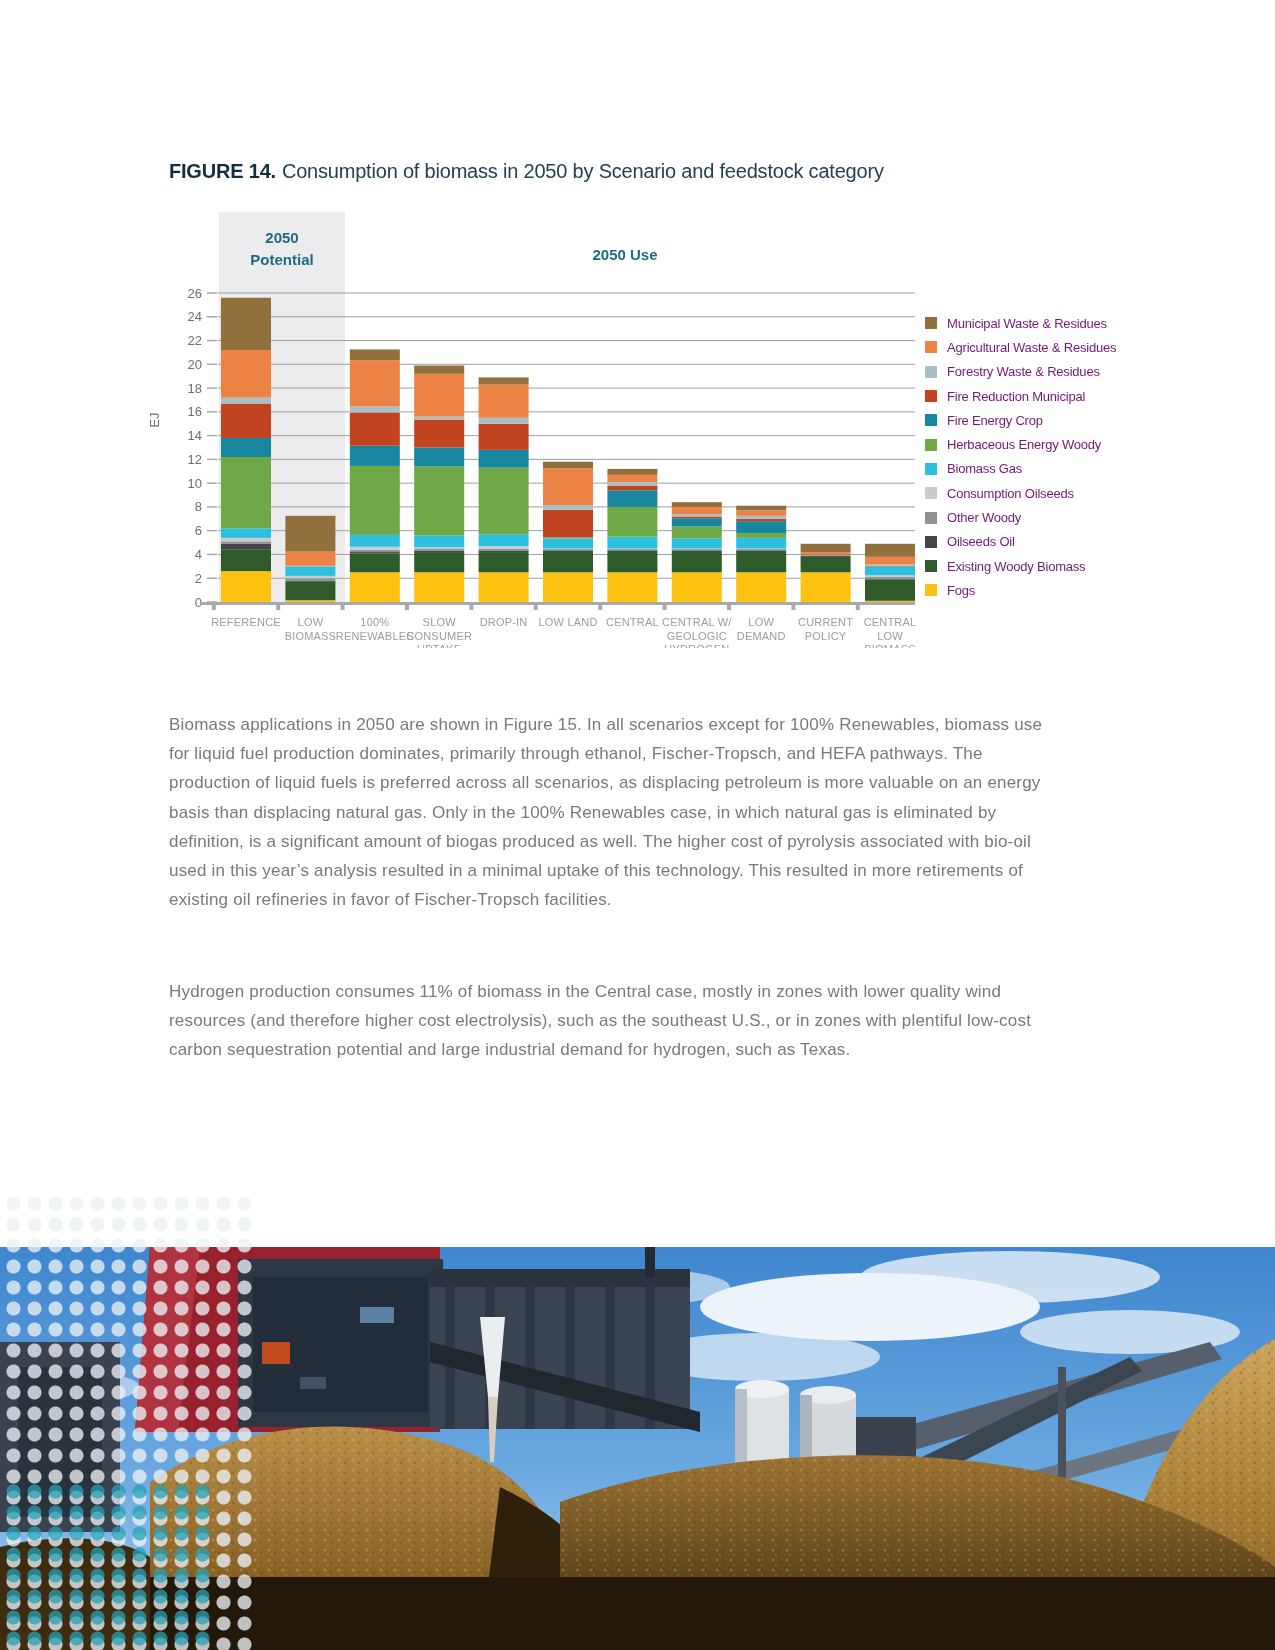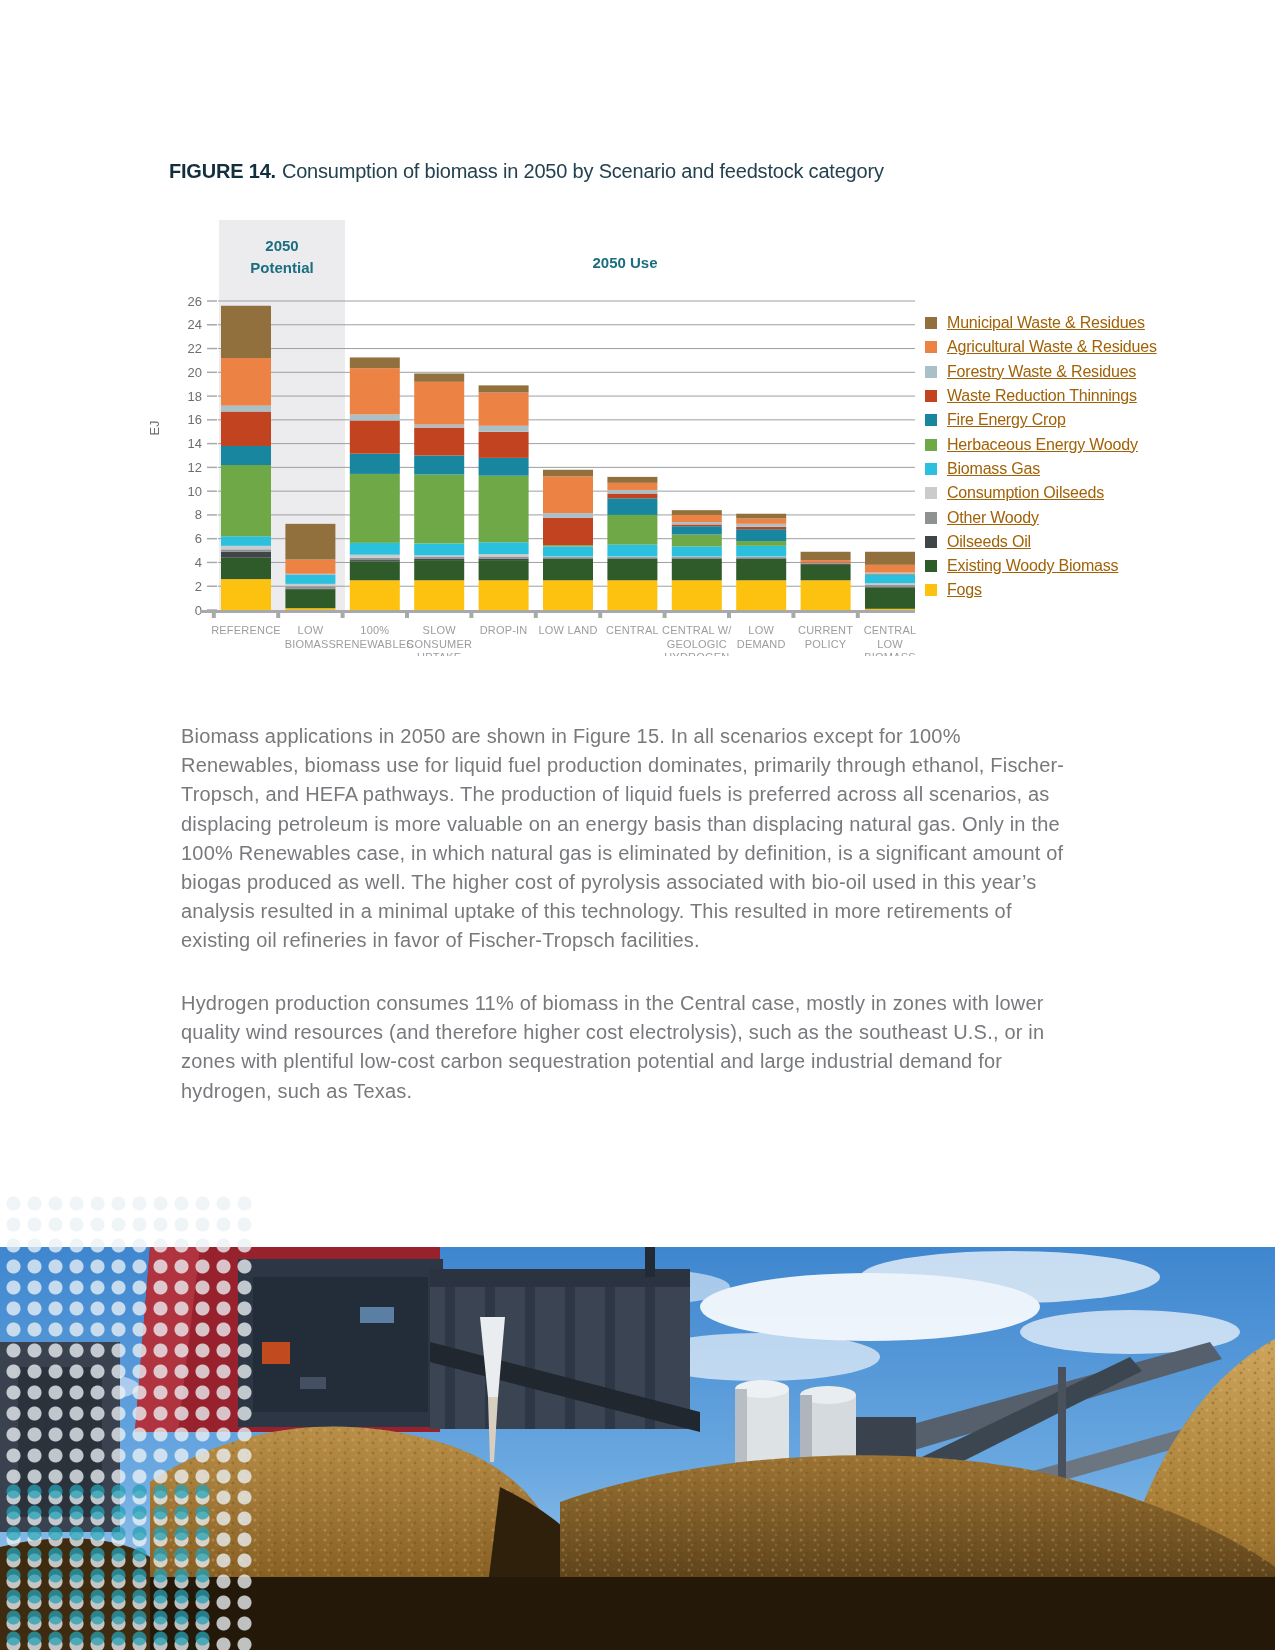--- a/index.html
+++ b/index.html
@@ -2,28 +2,28 @@
 <html><head>
 <meta charset="utf-8">
 <style>
   html,body{margin:0;padding:0;background:#ffffff;}
   .page{position:relative;width:1275px;height:1650px;background:#ffffff;overflow:hidden;
         font-family:"Liberation Sans",sans-serif;}
   
   .caption{position:absolute;left:169px;top:160px;font-size:20px;color:#23414f;letter-spacing:-0.2px;}
   .cap-label{font-weight:700;color:#122f3d;margin-right:6px;}
   
-  #chart{position:absolute;left:145px;top:220px;width:790px;height:436px;}
+  #chart{position:absolute;left:145px;top:212px;width:790px;height:436px;}
   #legend{position:absolute;left:925px;top:311px;width:360px;}
   .lg-row{display:flex;align-items:center;height:24.3px;}
   .lg-swatch{width:12px;height:12px;margin-right:10px;flex:0 0 12px;}
-  .lg-label{font-size:16px;color:#a16207;white-space:nowrap;letter-spacing:-0.2px;text-decoration:underline;}
+  .lg-label{font-size:13px;color:#701a75;white-space:nowrap;letter-spacing:-0.2px;}
   
-  .body-par{position:absolute;left:169px;width:884px;font-size:20px;line-height:29.2px;
-            color:#77797c;letter-spacing:0.2px;margin:12px;}
+  .body-par{position:absolute;left:169px;width:884px;font-size:17px;line-height:29.2px;
+            color:#77797c;letter-spacing:0.2px;margin:0;}
   #p1{top:710px;}
   #p2{top:977px;}
   
   .photo{position:absolute;left:0;top:1247px;width:1275px;height:403px;}
   .dots{position:absolute;left:0;top:1190px;width:253px;height:460px;pointer-events:none;
         background-image:radial-gradient(circle, rgba(235,241,245,0.78) 0 6.5px, rgba(0,0,0,0) 7.5px);
         background-size:21px 21px;background-position:3px 3px;}
   .dots-teal{position:absolute;left:0;top:1478px;width:212px;height:172px;pointer-events:none;
         background-image:radial-gradient(circle, rgba(38,160,181,0.75) 0 6.5px, rgba(0,0,0,0) 7.5px);
         background-size:21px 21px;background-position:3px 3px;}
@@ -282,21 +282,21 @@
       <div class="lg-row">
         <span class="lg-swatch" style="background: rgb(236, 131, 68);"></span>
         <span class="lg-label">Agricultural Waste &amp; Residues</span>
       </div>
       <div class="lg-row">
         <span class="lg-swatch" style="background: rgb(169, 192, 200);"></span>
         <span class="lg-label">Forestry Waste &amp; Residues</span>
       </div>
       <div class="lg-row">
         <span class="lg-swatch" style="background: rgb(194, 67, 31);"></span>
-        <span class="lg-label">Waste Reduction Thinnings</span>
+        <span class="lg-label">Fire Reduction Municipal</span>
       </div>
       <div class="lg-row">
         <span class="lg-swatch" style="background: rgb(25, 134, 159);"></span>
         <span class="lg-label">Fire Energy Crop</span>
       </div>
       <div class="lg-row">
         <span class="lg-swatch" style="background: rgb(111, 168, 70);"></span>
         <span class="lg-label">Herbaceous Energy Woody</span>
       </div>
       <div class="lg-row">

